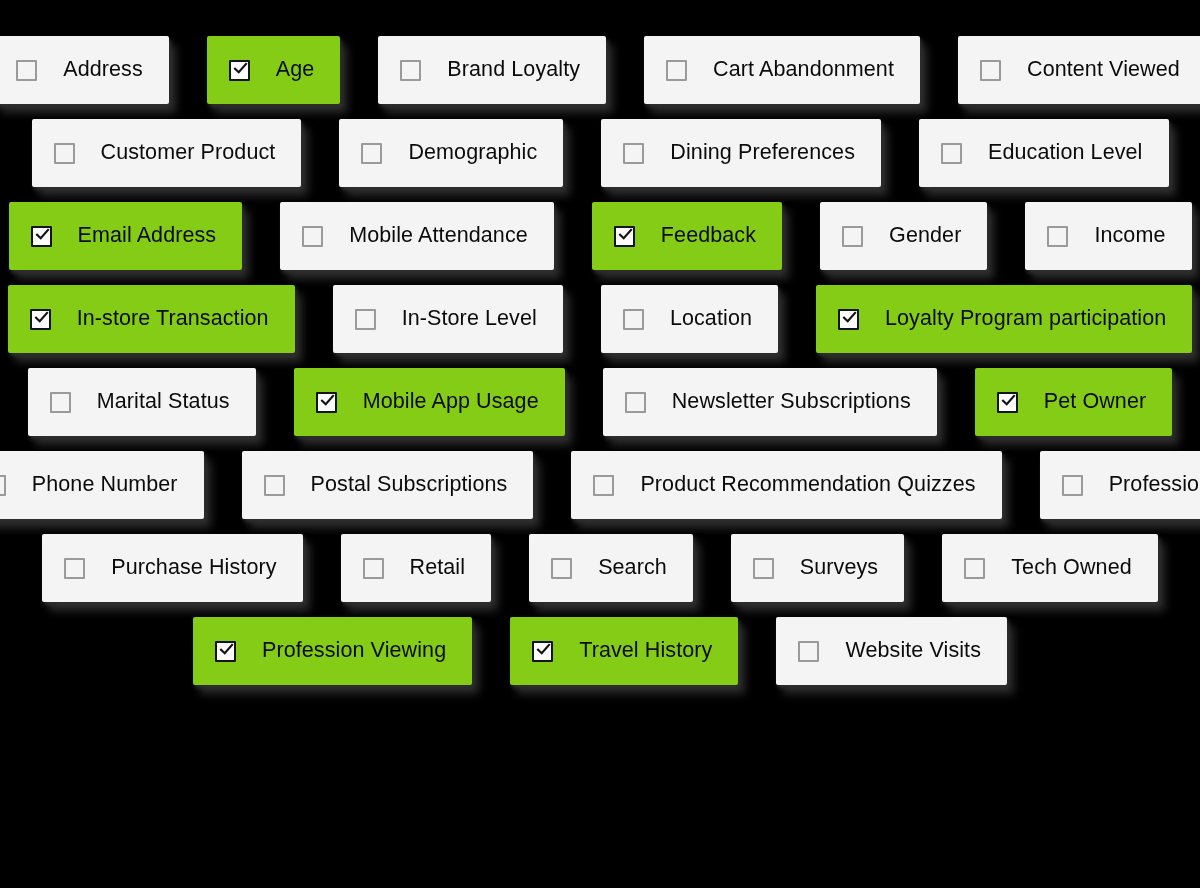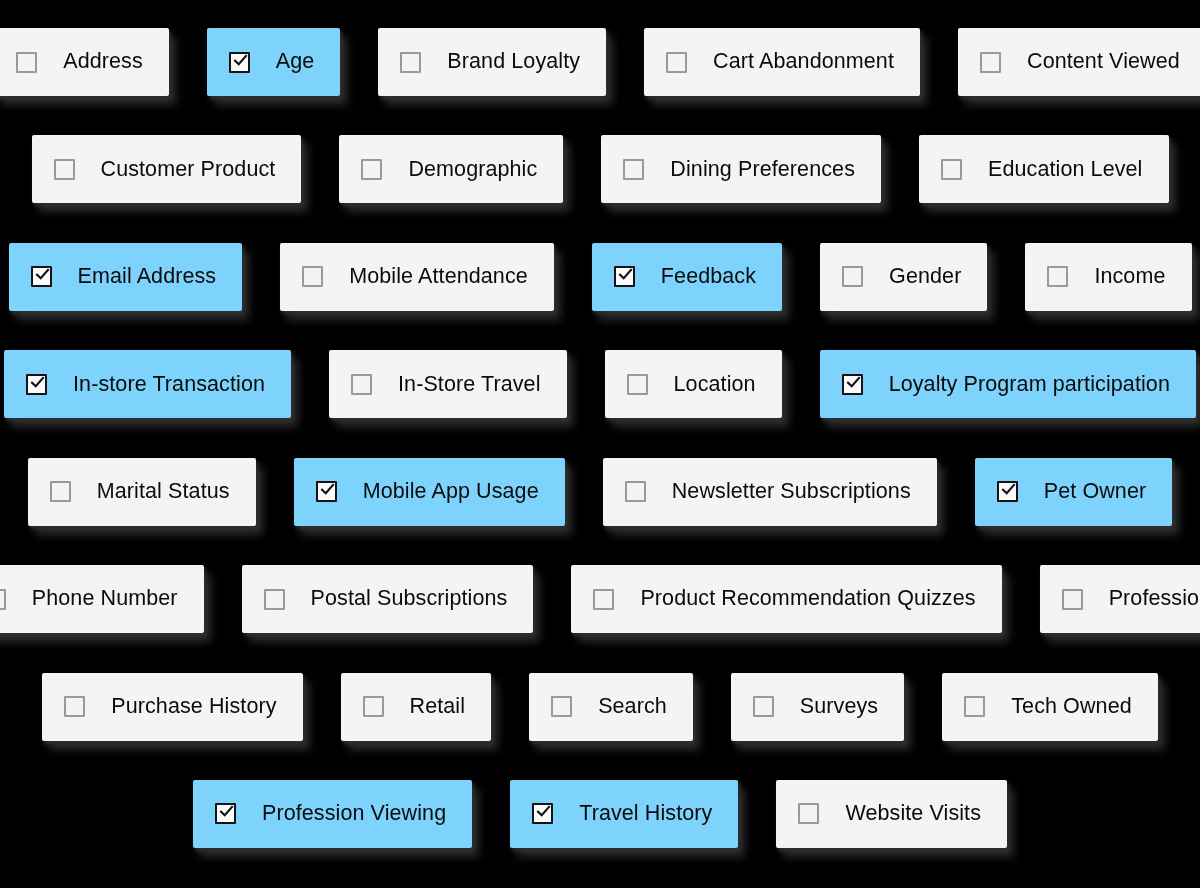--- a/index.html
+++ b/index.html
@@ -12,24 +12,24 @@
     width: 1200px;
     height: 888px;
     overflow: hidden;
     font-family: "Liberation Sans", "DejaVu Sans", sans-serif;
   }
 
   #chip-board {
     width: 1200px;
     height: 888px;
     box-sizing: border-box;
-    padding: 28px 0 40px 0;
+    padding: 36px 0 40px 0;
     display: flex;
     flex-direction: column;
-    justify-content: space-between;
+    justify-content: flex-start;
     align-items: center;
     gap: 15px;
   }
 
   .chip-row {
     width: 100%;
     display: flex;
     flex-direction: row;
     flex-wrap: nowrap;
     justify-content: center;
@@ -49,21 +49,21 @@
     border-radius: 2px;
     box-shadow:
       7px 9px 9px rgba(45, 45, 45, 0.95),
       2px 3px 4px rgba(60, 60, 60, 0.85);
     white-space: nowrap;
     cursor: pointer;
     user-select: none;
   }
 
   .chip.selected {
-    background: #7dd3fc;
+    background: #84cc16;
   }
 
   .chip-checkbox {
     flex: 0 0 auto;
     width: 21px;
     height: 21px;
     box-sizing: border-box;
     border: 2px solid #9a9a9a;
     background: transparent;
     border-radius: 1px;
@@ -180,21 +180,21 @@
       <div class="chip selected">
         <span class="chip-checkbox">
           <svg class="check-glyph" viewBox="0 0 16 16" aria-hidden="true">
             <path d="M2.2 8.2 L6.1 12.0 L13.9 3.1" fill="none" stroke="#111111" stroke-width="2.3" stroke-linecap="square" stroke-linejoin="miter"></path>
           </svg>
         </span>
         <span class="chip-label">In-store Transaction</span>
       </div>
       <div class="chip">
         <span class="chip-checkbox"></span>
-        <span class="chip-label">In-Store Travel</span>
+        <span class="chip-label">In-Store Level</span>
       </div>
       <div class="chip">
         <span class="chip-checkbox"></span>
         <span class="chip-label">Location</span>
       </div>
       <div class="chip selected">
         <span class="chip-checkbox">
           <svg class="check-glyph" viewBox="0 0 16 16" aria-hidden="true">
             <path d="M2.2 8.2 L6.1 12.0 L13.9 3.1" fill="none" stroke="#111111" stroke-width="2.3" stroke-linecap="square" stroke-linejoin="miter"></path>
           </svg>

